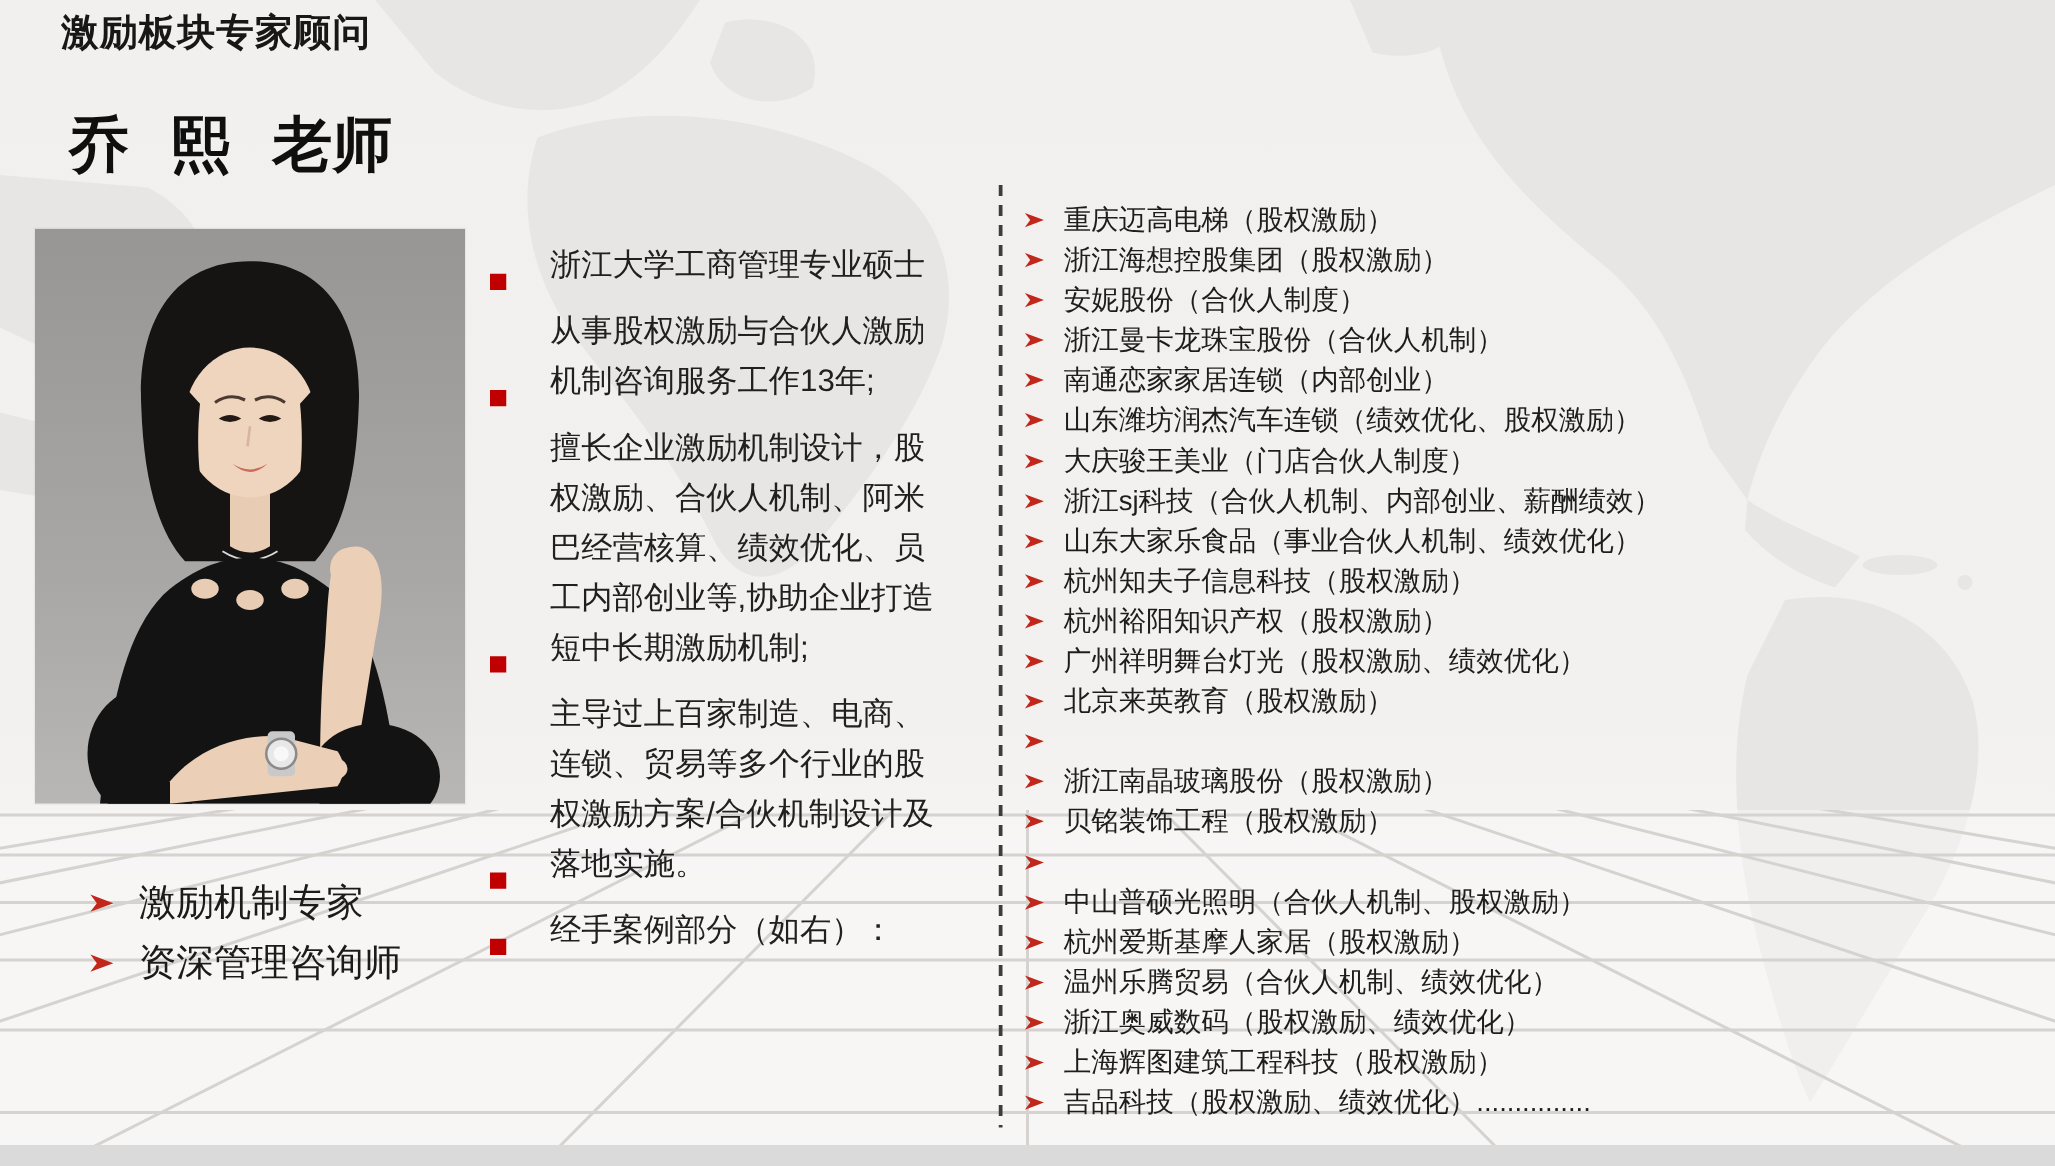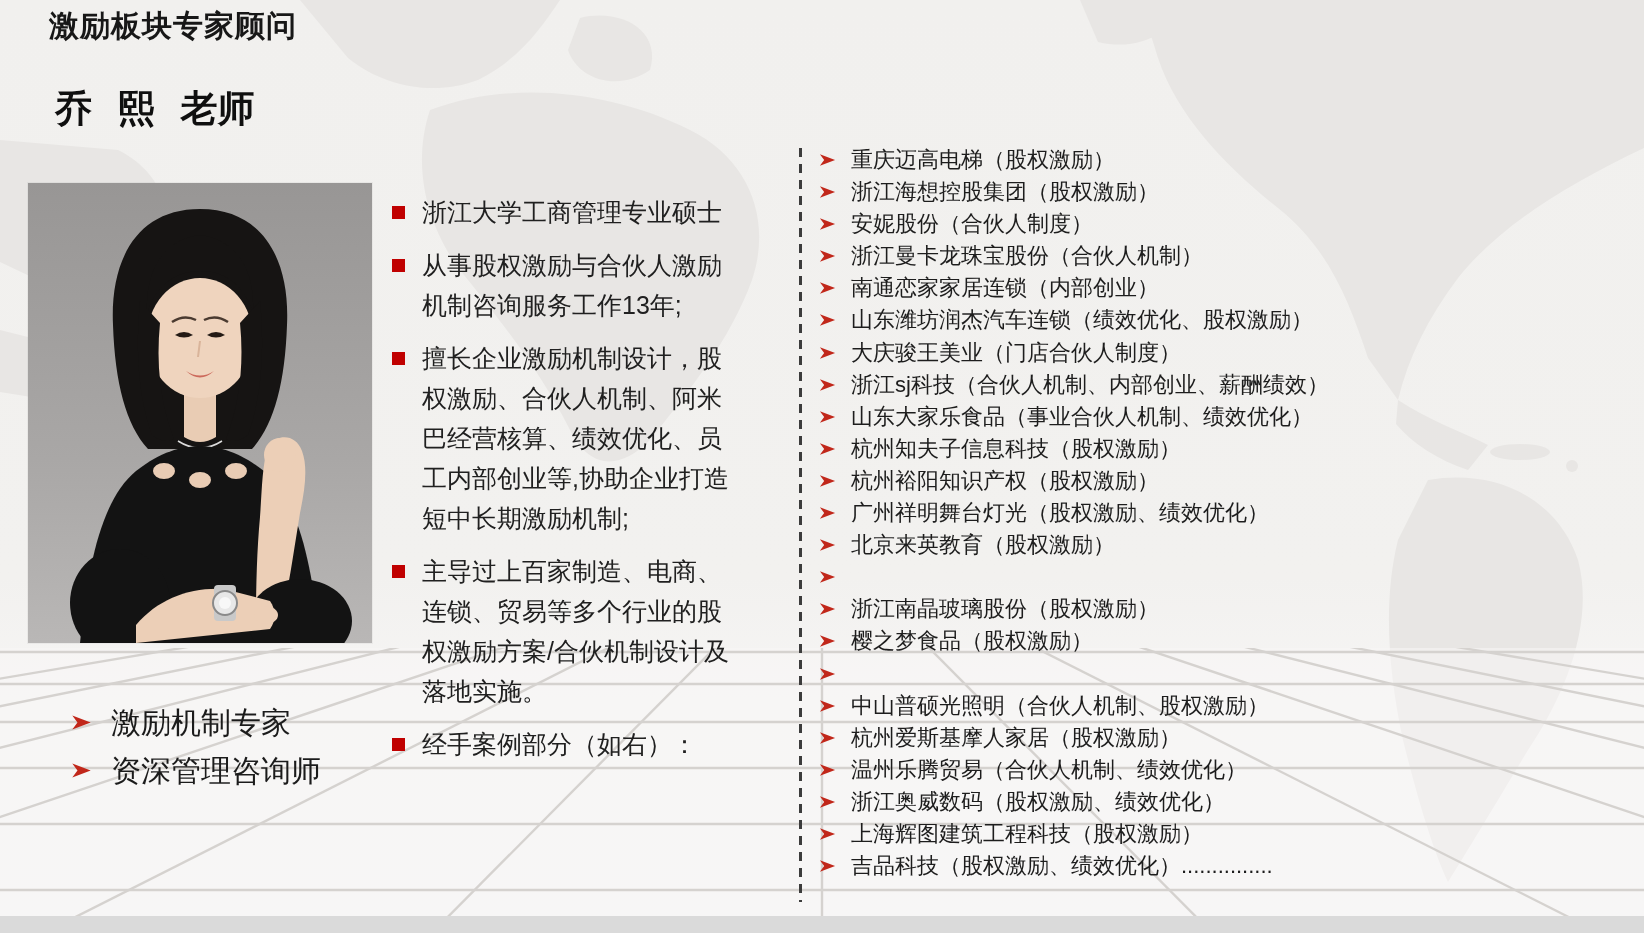--- a/index.html
+++ b/index.html
@@ -10,49 +10,49 @@
   }
   .bg-svg{position:absolute;left:0;top:0;width:1644px;height:933px;}
   .eyebrow{
     position:absolute;left:28px;top:6px;
     font-family:"DejaVu Serif",serif;font-weight:700;
     font-size:30px;letter-spacing:1px;color:#171717;white-space:pre;margin-left:21px;
   }
   .name{
     position:absolute;left:55px;top:84px;
     font-family:"DejaVu Serif",serif;font-weight:600;
-    font-size:37px;color:#0f0f0f;white-space:pre;
+    font-size:48px;color:#0f0f0f;white-space:pre;
   }
   .photo{
     position:absolute;left:28px;top:183px;width:344px;height:460px;
     box-shadow:0 0 0 1px rgba(0,0,0,0.04);
   }
   .photo svg{display:block;width:100%;height:100%;}
   
   .bio{
     position:absolute;left:392px;top:192px;width:372px;
     list-style:none;margin:0;padding:0;
   }
-  .bio li{display:flex;align-items:flex-start;margin:0 0 13px 0;}
+  .bio li{display:flex;align-items:flex-end;margin:0 0 13px 0;gap:18px;}
   .sq{
     flex:0 0 13px;width:13px;height:13px;background:#c00000;
     margin:14px 17px 0 0;
   }
   .bio .txt{
     width:322px;font-size:25px;line-height:40px;color:#202020;
     word-break:break-all;text-align:left;
   }
   
   .divider{
     position:absolute;left:799px;top:148px;width:3px;height:754px;
     background:repeating-linear-gradient(to bottom,#3c3c3c 0 9px,transparent 9px 16px);
   }
   
   .cases{
-    position:absolute;left:818px;top:144px;list-style:none;margin:0;padding:0;
+    position:absolute;left:818px;top:160px;list-style:none;margin:0;padding:0;
   }
   .cases li{display:flex;align-items:flex-start;height:32.1px;}
   .cases .arrow{flex:0 0 19px;width:19px;height:16px;margin:8px 14px 0 0;}
   .cases .txt{font-size:22px;line-height:32px;white-space:nowrap;color:#1d1d1d;}
   
   .creds{
     position:absolute;left:70px;top:700px;list-style:none;margin:0;padding:0;
   }
   .creds li{display:flex;align-items:flex-start;height:48px;}
   .creds .arrow{flex:0 0 23px;width:23px;height:19px;margin:13px 18px 0 0;}
@@ -301,21 +301,21 @@
         <svg class="arrow" viewBox="0 0 20 16">
           <polygon points="2,2 18,8 2,14 6.5,8" fill="#c1271a"></polygon>
         </svg>
         <span class="txt">浙江南晶玻璃股份（股权激励）</span>
       </li>
 
       <li>
         <svg class="arrow" viewBox="0 0 20 16">
           <polygon points="2,2 18,8 2,14 6.5,8" fill="#c1271a"></polygon>
         </svg>
-        <span class="txt">樱之梦食品（股权激励）</span>
+        <span class="txt">贝铭装饰工程（股权激励）</span>
       </li>
 
       <li>
         <svg class="arrow" viewBox="0 0 20 16">
           <polygon points="2,2 18,8 2,14 6.5,8" fill="#c1271a"></polygon>
         </svg>
       </li>
 
       <li>
         <svg class="arrow" viewBox="0 0 20 16">

